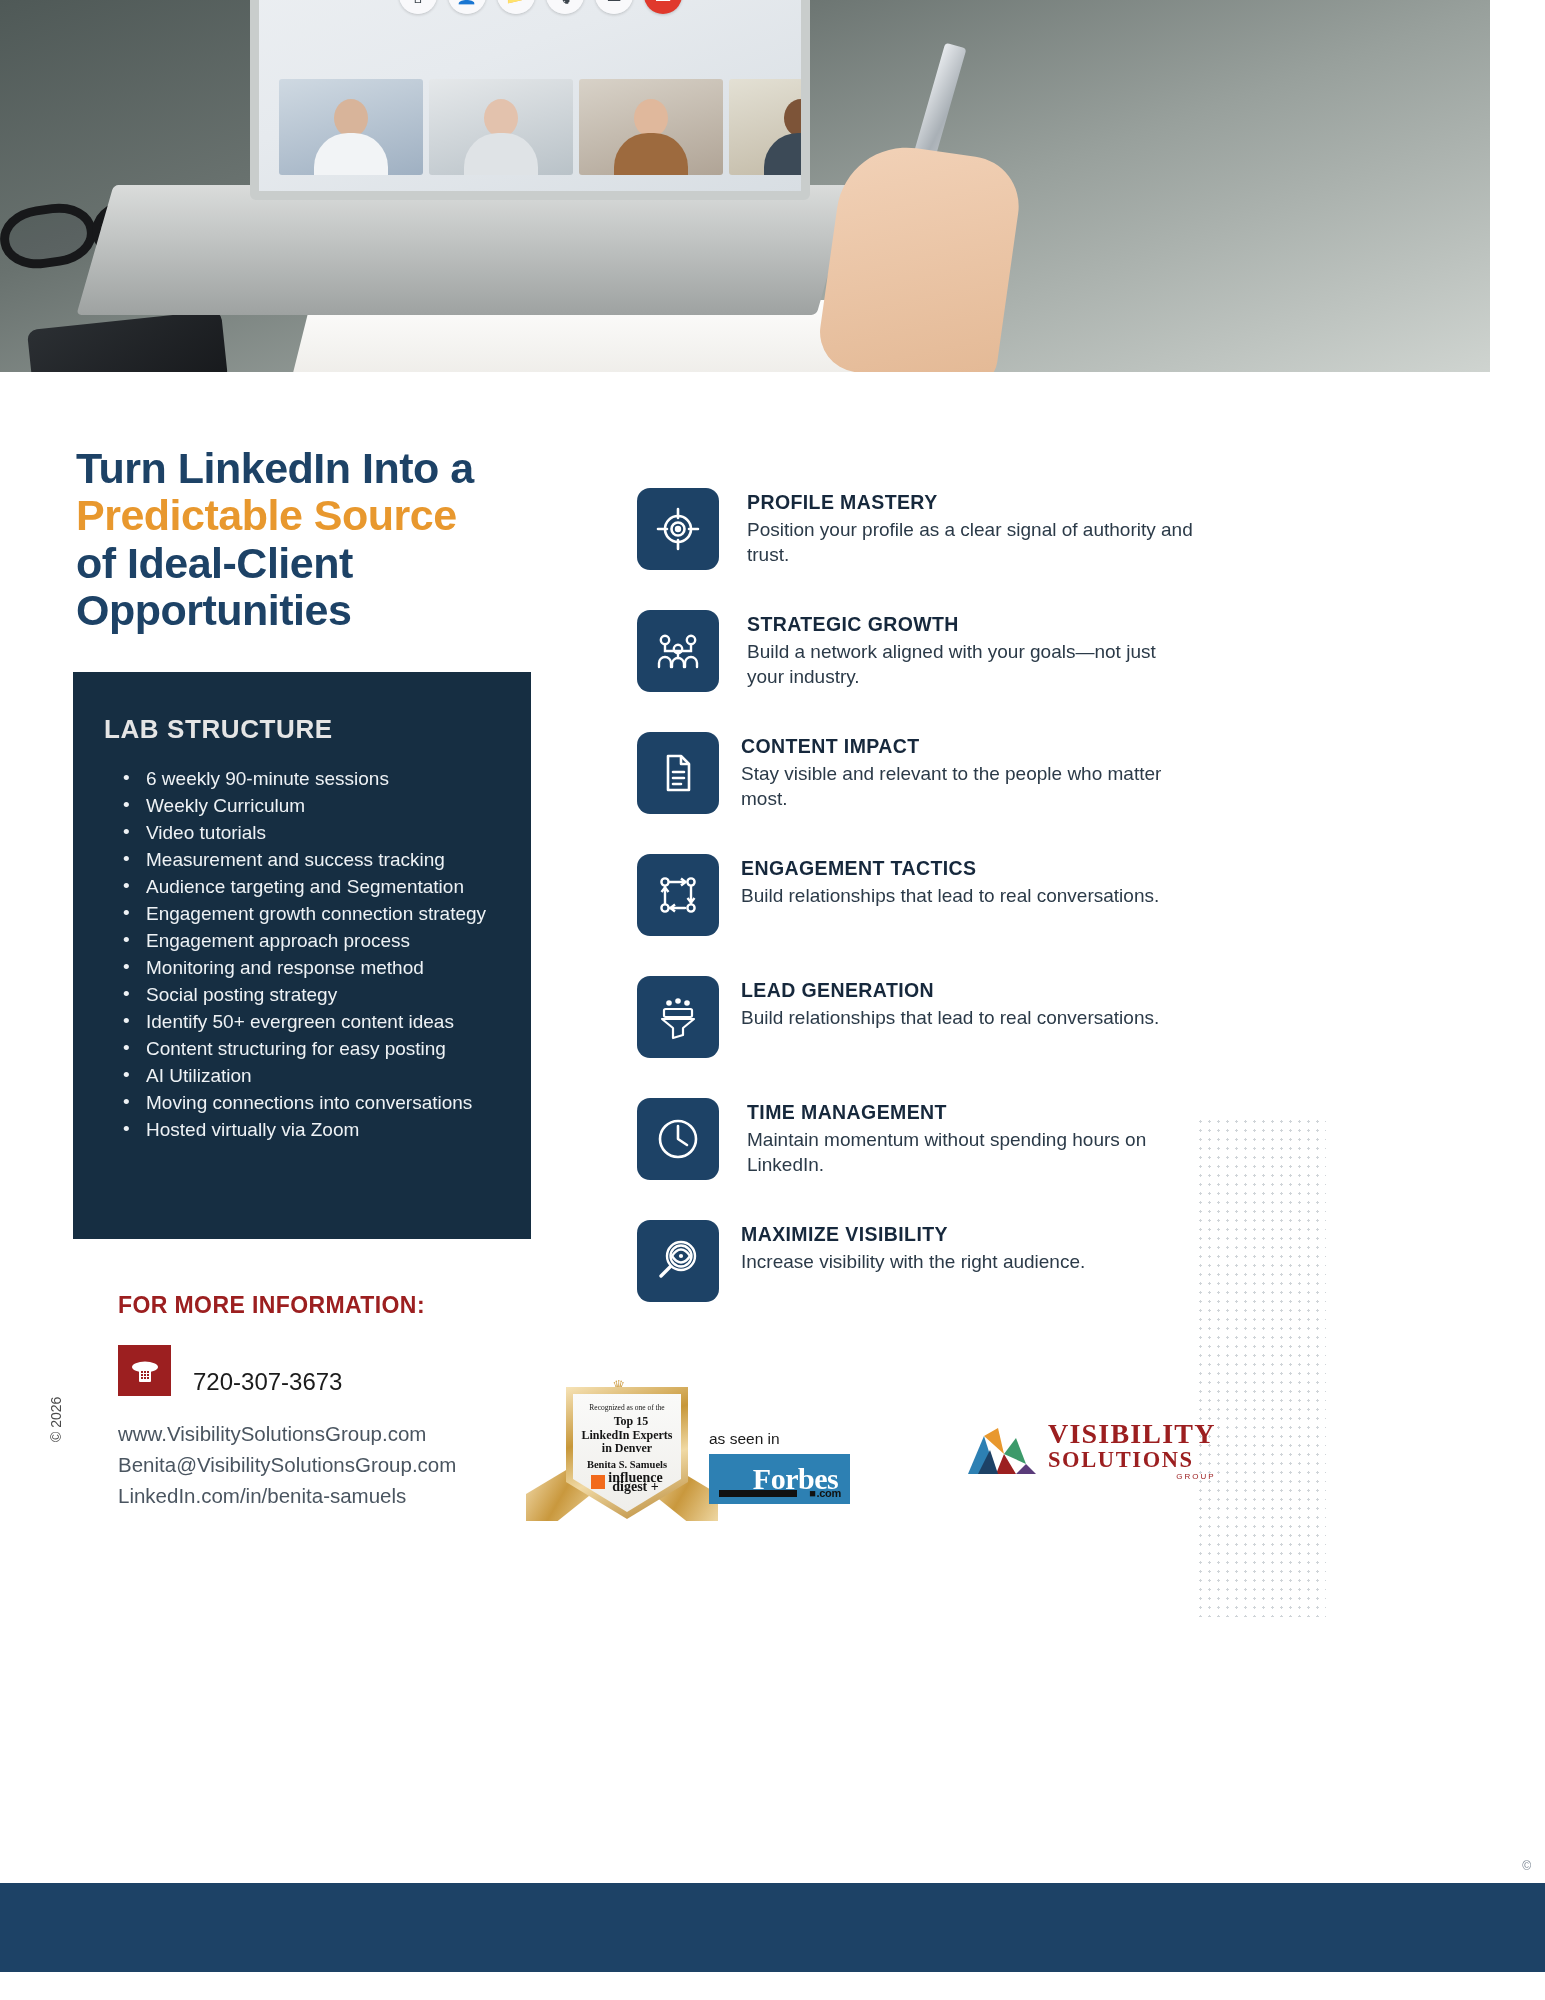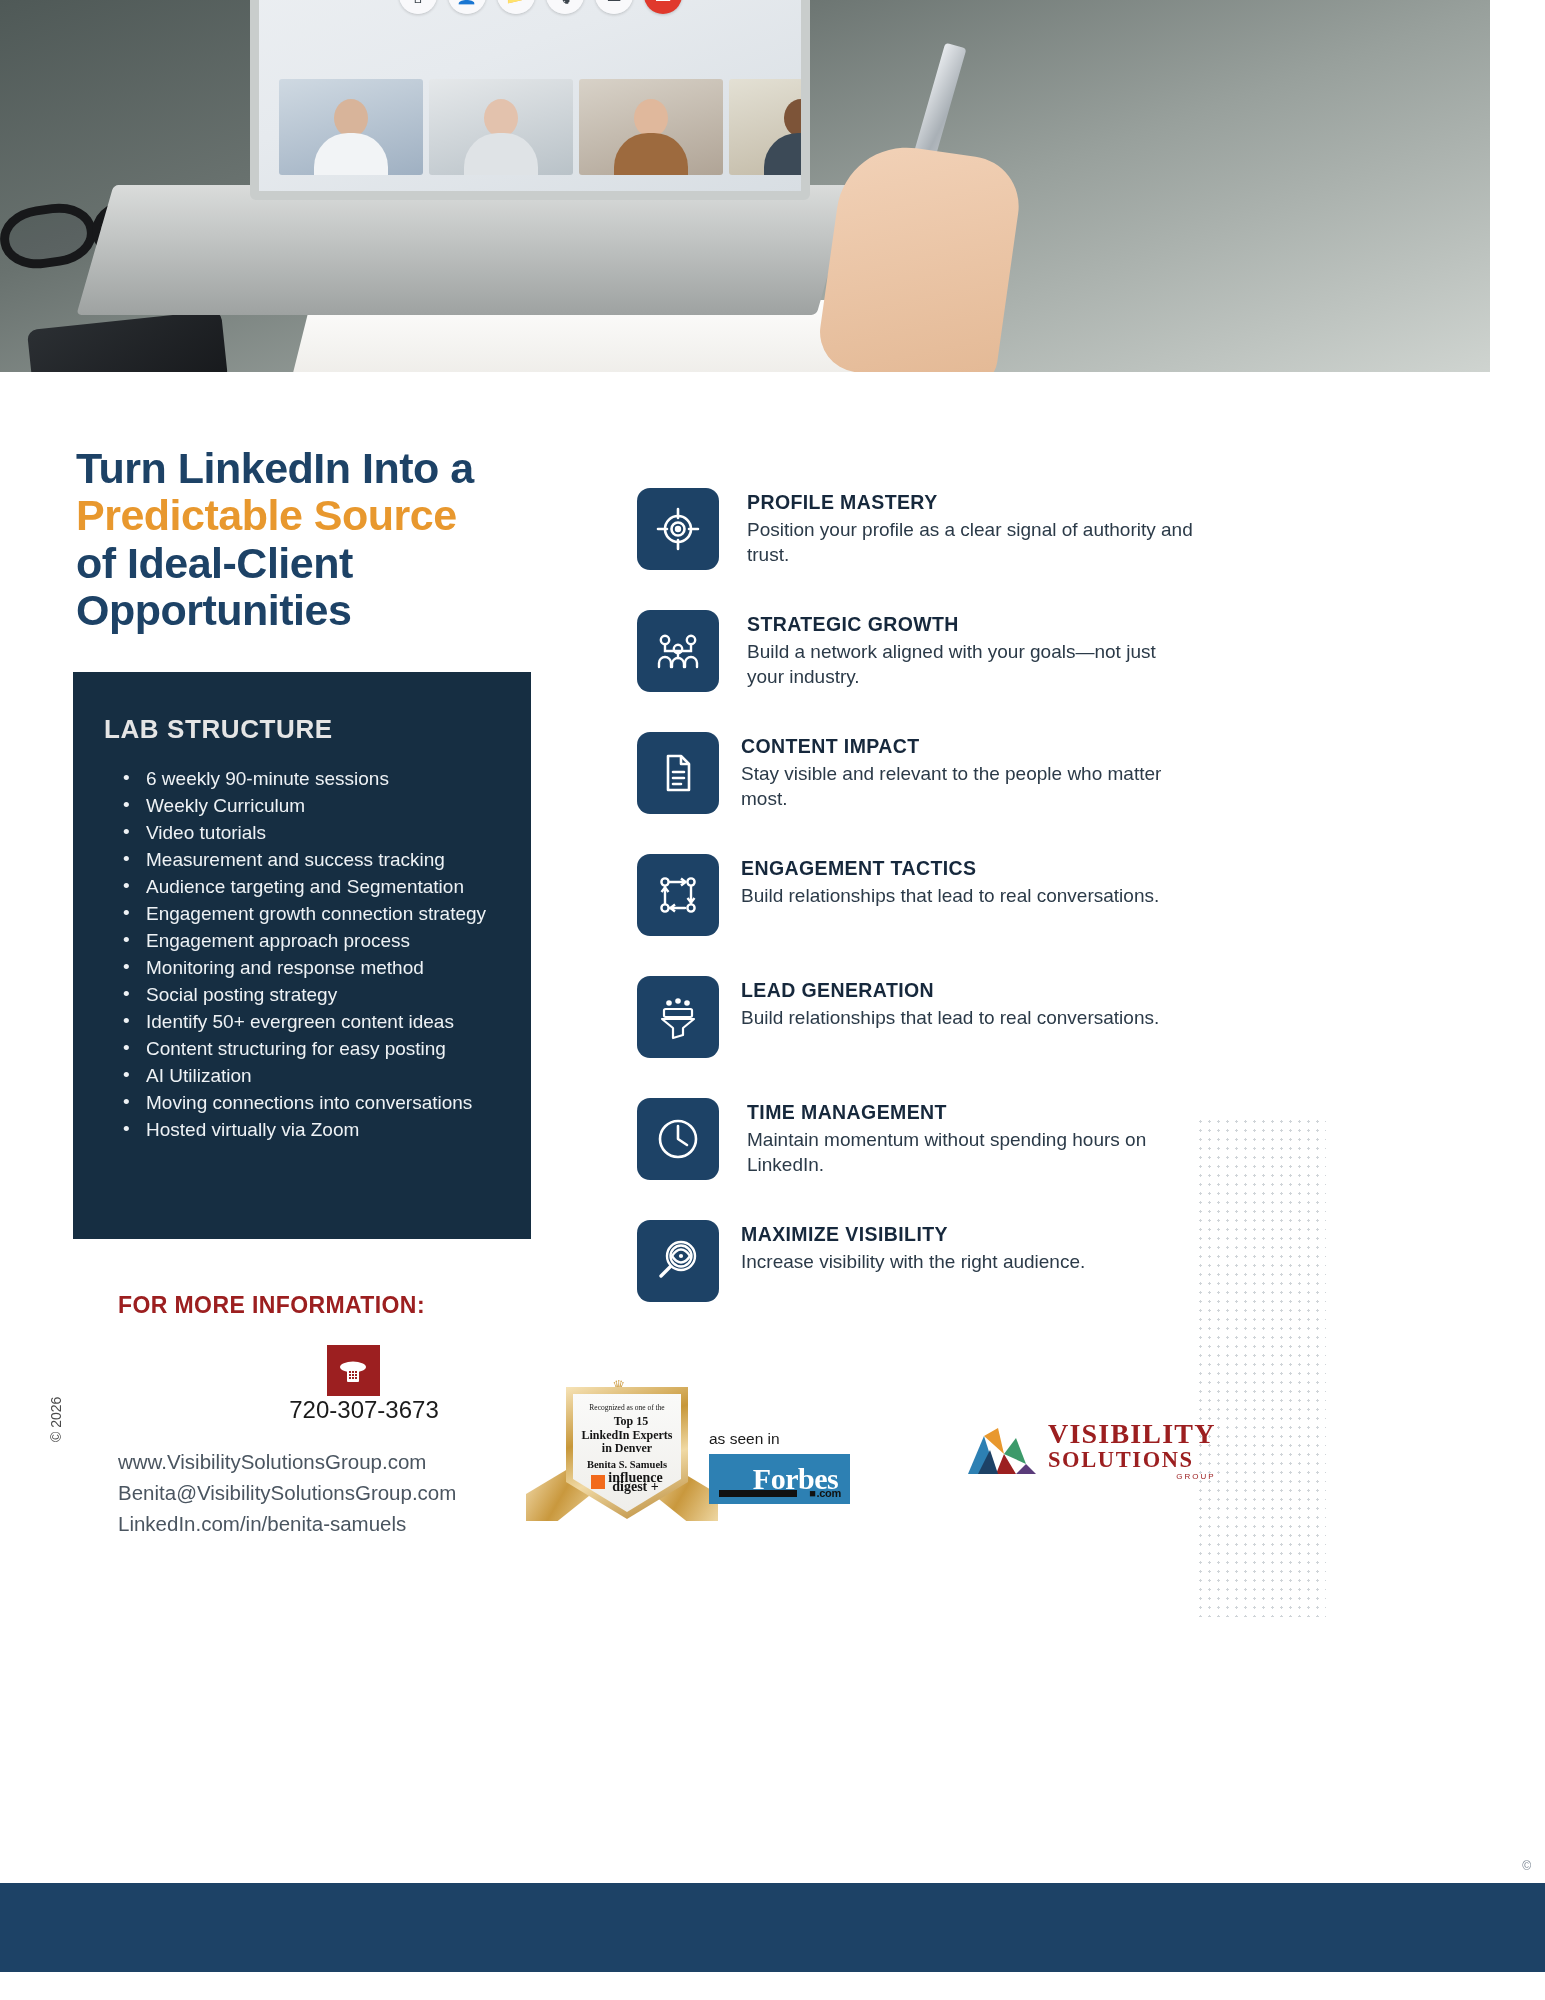--- a/index.html
+++ b/index.html
@@ -144,21 +144,21 @@
   }
   .feat-desc { font-size:19px; line-height:25px; color:#2b3a48; }
   .feat.indent .feat-title { padding-left:6px; }
   .feat.indent .feat-desc { padding-left:6px; }
 
   
   .contact { position:absolute; left:118px; top:920px; width:470px; }
   .contact-head {
     font-size:23px; font-weight:bold; color:#9c1f20; letter-spacing:0.4px;
   }
-  .phone-row { display:flex; align-items:center; margin-top:26px;flex-direction:column; }
+  .phone-row { display:flex; align-items:flex-end; margin-top:26px; }
   .phone-badge {
     width:53px; height:51px; background:#9c1f20;
     display:flex; align-items:center; justify-content:center;
   }
   .phone-num { margin-left:22px; font-size:24px; color:#1b1b1b; }
   .links { margin-top:22px; font-size:20.5px; line-height:31px; color:#4a5560; }
 
   
   .award {
     position:absolute; left:554px; top:1005px; width:136px; height:160px;

